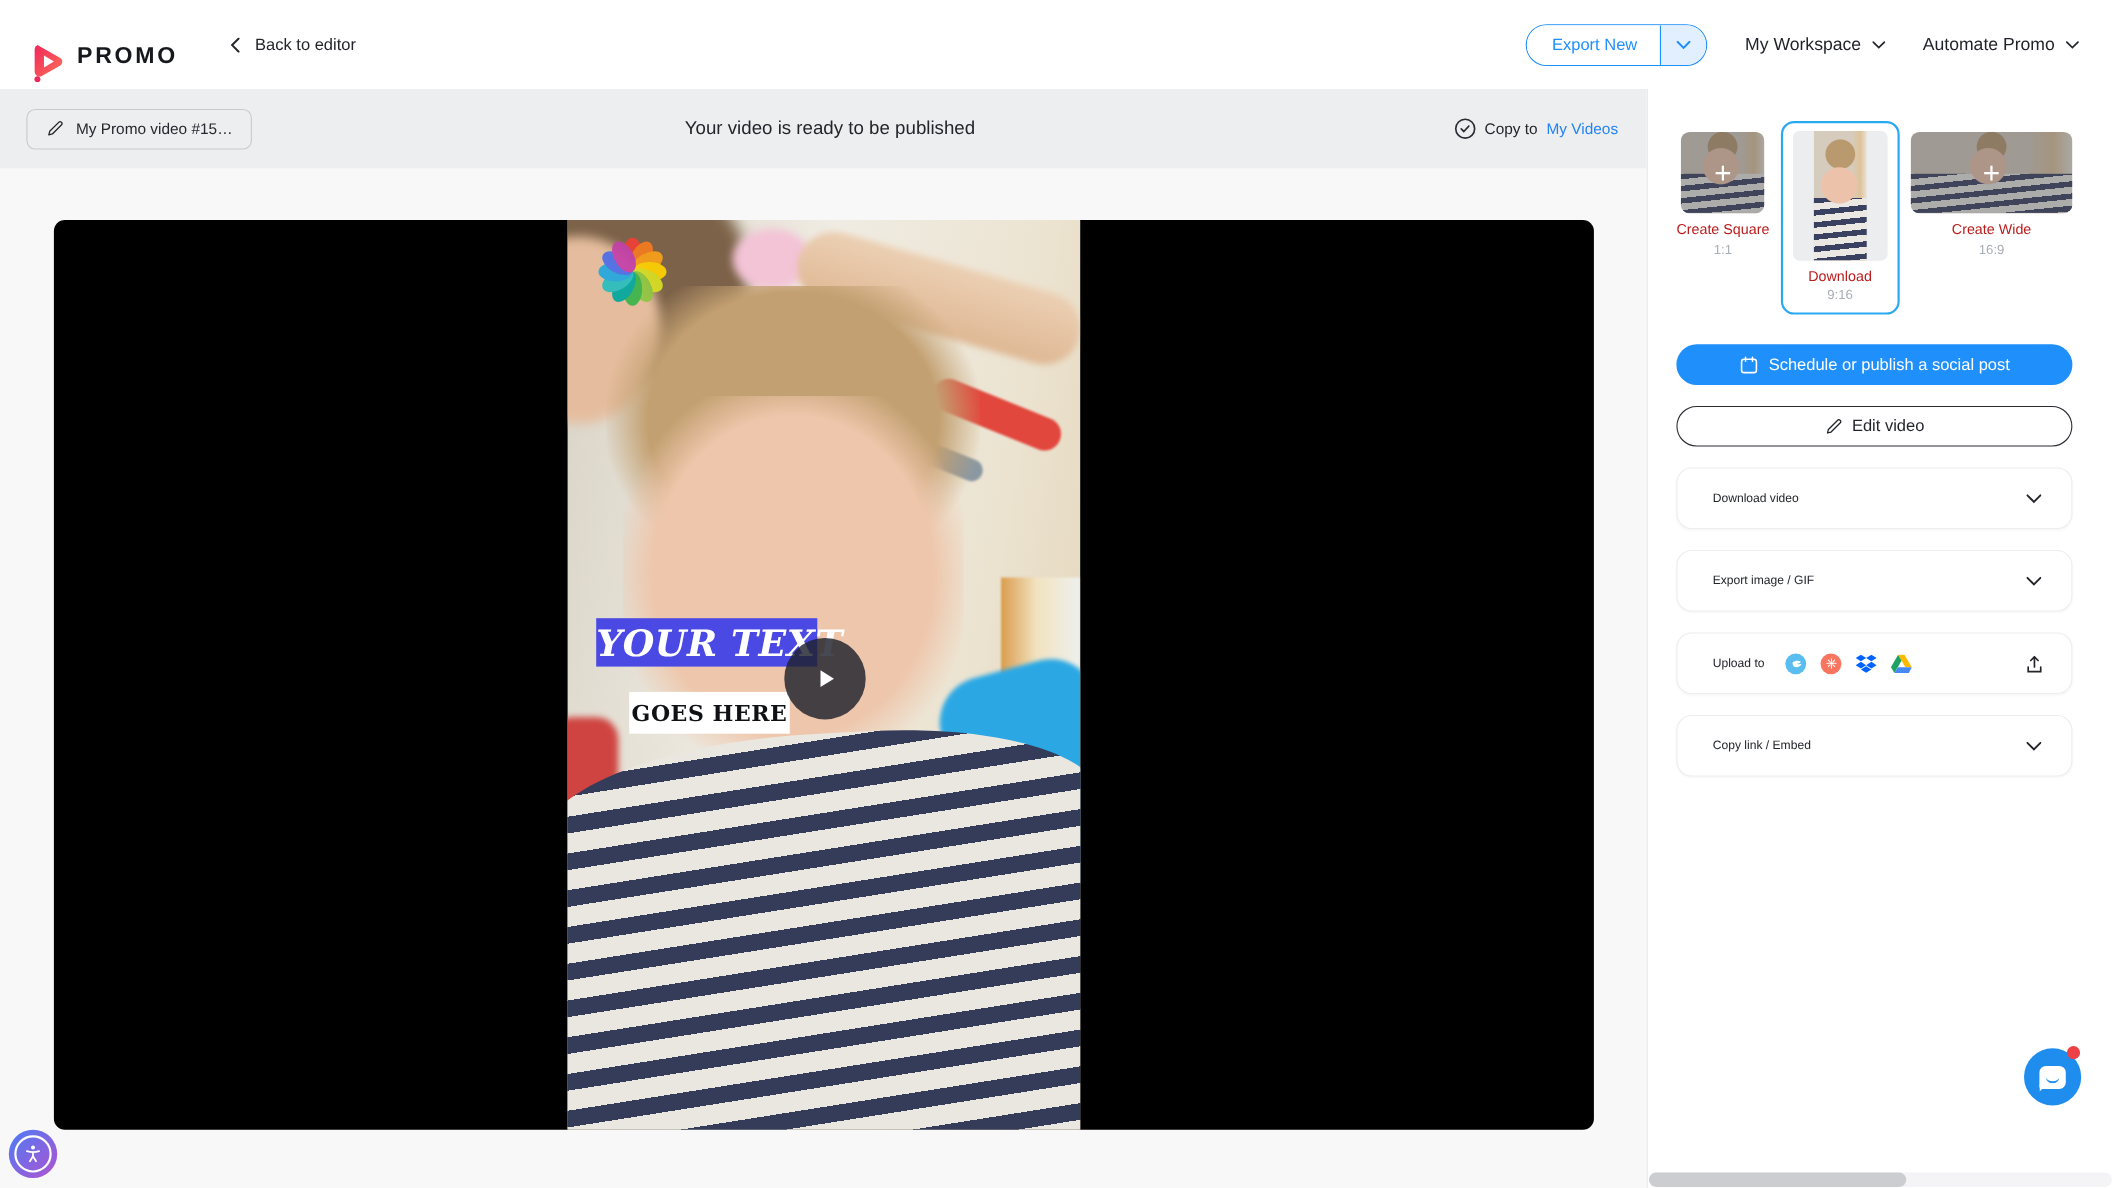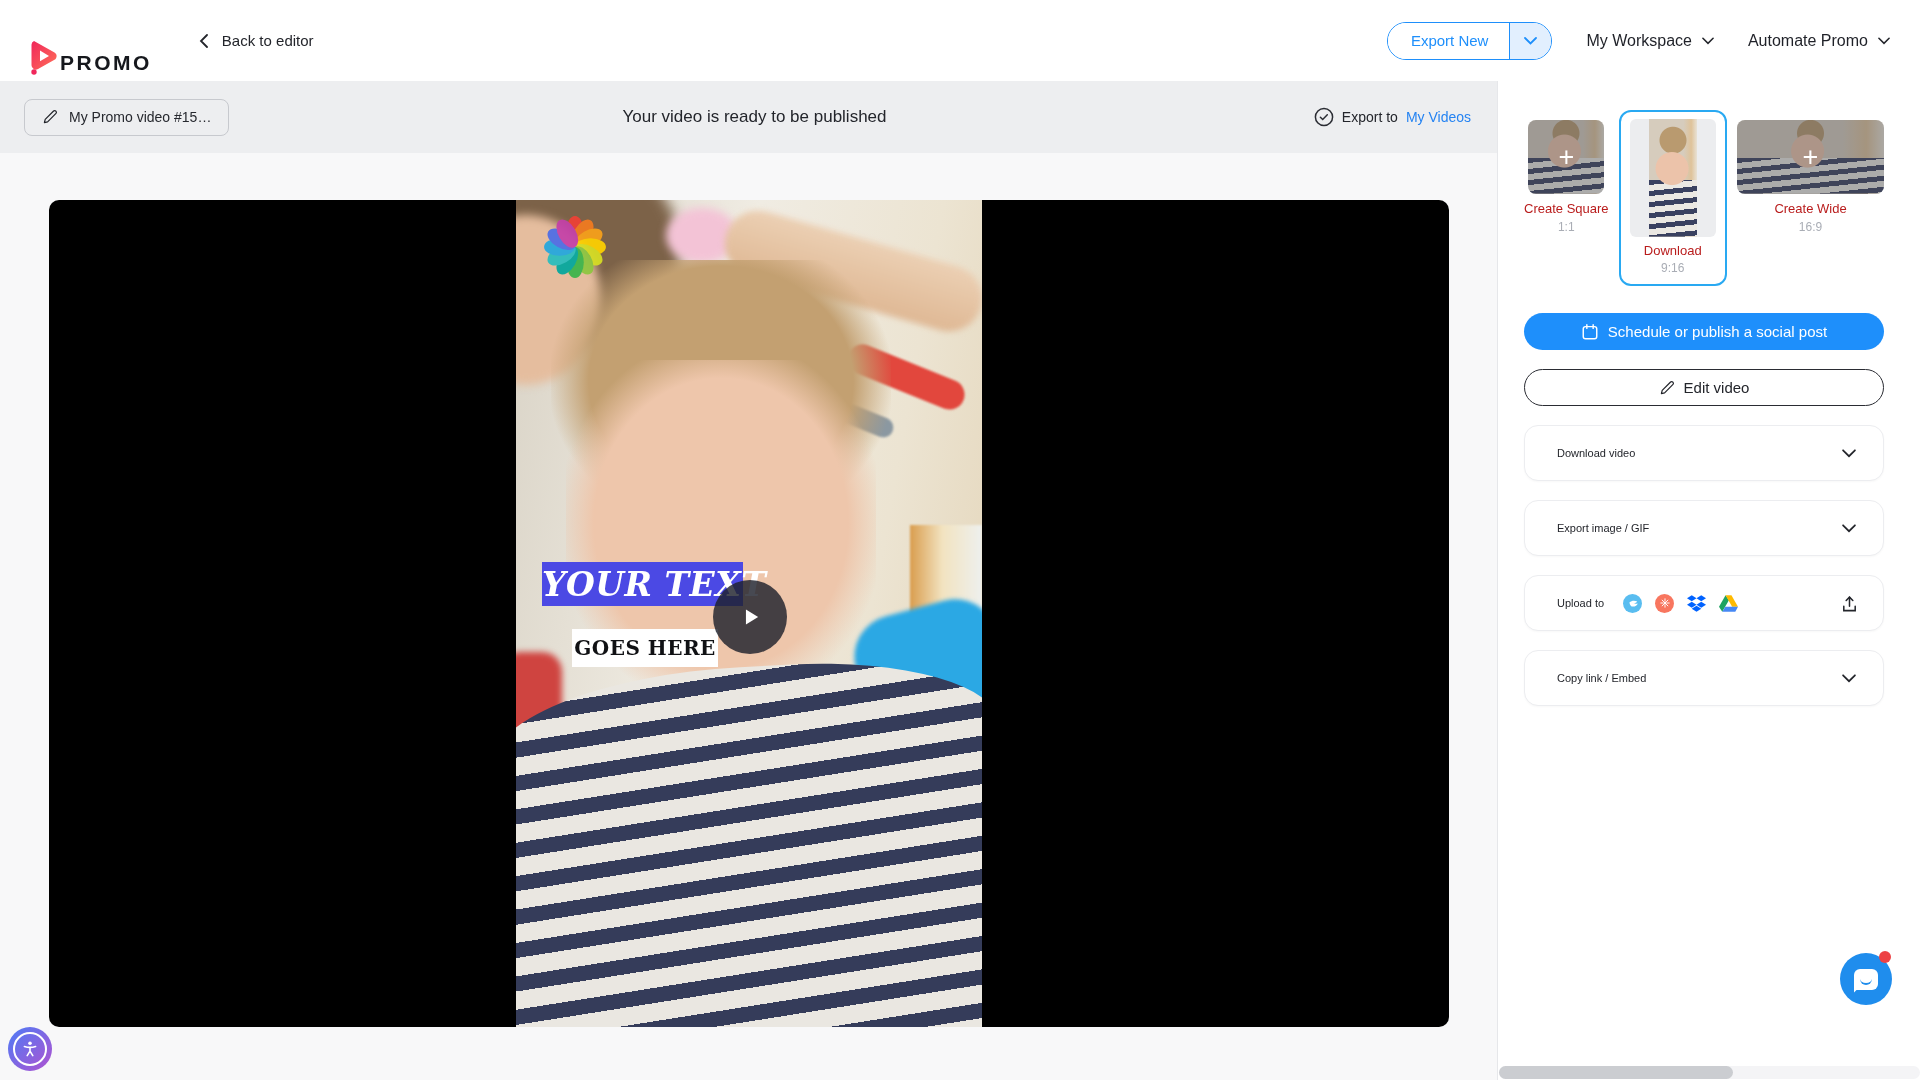--- a/index.html
+++ b/index.html
@@ -4,21 +4,21 @@
 <style>
   * { box-sizing: border-box; margin: 0; padding: 0; }
   html,body { width:1920px; height:1080px; overflow:hidden; background:#fff; }
   body { font-family:"Liberation Sans", sans-serif; color:#23252B; }
   .page { position:relative; width:1920px; height:1080px; background:#fff; }
 
   
   .topnav { height:81px; display:flex; align-items:center; justify-content:space-between;
             padding:0 30px 0 29px; background:#fff; }
   .nav-left { display:flex; align-items:center; gap:47px; }
-  .logo { display:flex; align-items:flex-end; cursor:pointer;margin-top:32px; }
+  .logo { display:flex; align-items:flex-start; gap:10px; cursor:pointer;margin-top:32px; }
   .logo-text { font-size:21px; font-weight:700; letter-spacing:2.5px; color:#16181D; }
   .back { display:flex; align-items:center; gap:14px; font-size:15px; color:#23252B; cursor:pointer; }
   .nav-right { display:flex; align-items:center; gap:34px; }
   .create-split { display:flex; height:38px; border:1.5px solid var(--accent,#1E8FFB);
                   border-radius:20px; overflow:hidden; background:#fff; }
   .create-main { border:none; background:#fff; color:var(--accent,#1E8FFB); font-size:15px;
                  font-family:inherit; padding:0 21px 0 23px; cursor:pointer; }
   .create-caret { border:none; border-left:1.5px solid var(--accent,#1E8FFB); width:42px;
                   background:var(--accent-light,#E2EFFE); display:grid; place-items:center; cursor:pointer; }
   .nav-menu { display:flex; align-items:center; gap:10px; font-size:16px; color:#1F2128; cursor:pointer; }
@@ -200,21 +200,21 @@
             <path d="M3 17l1-4L14.5 2.5a1.8 1.8 0 0 1 2.6 0l.4.4a1.8 1.8 0 0 1 0 2.6L7 16l-4 1z" fill="none" stroke="#23252B" stroke-width="1.5" stroke-linejoin="round"></path>
           </svg>
           <span>My Promo video #15…</span>
         </button>
         <div class="ready-title">Your video is ready to be published</div>
         <div class="saved">
           <svg width="20" height="20" viewBox="0 0 20 20">
             <circle cx="10" cy="10" r="8.6" fill="none" stroke="#2A2C33" stroke-width="1.5"></circle>
             <path d="M6.4 10.2l2.3 2.3 4.6-4.8" fill="none" stroke="#2A2C33" stroke-width="1.5" stroke-linecap="round"></path>
           </svg>
-          <span>Export to</span>
+          <span>Copy to</span>
           <a>My Videos</a>
         </div>
       </div>
 
       <div class="player">
         <div class="scene">
           <div class="adult-hair"></div>
           <div class="adult-face"></div>
           <div class="bow"></div>
           <div class="arm"></div>

